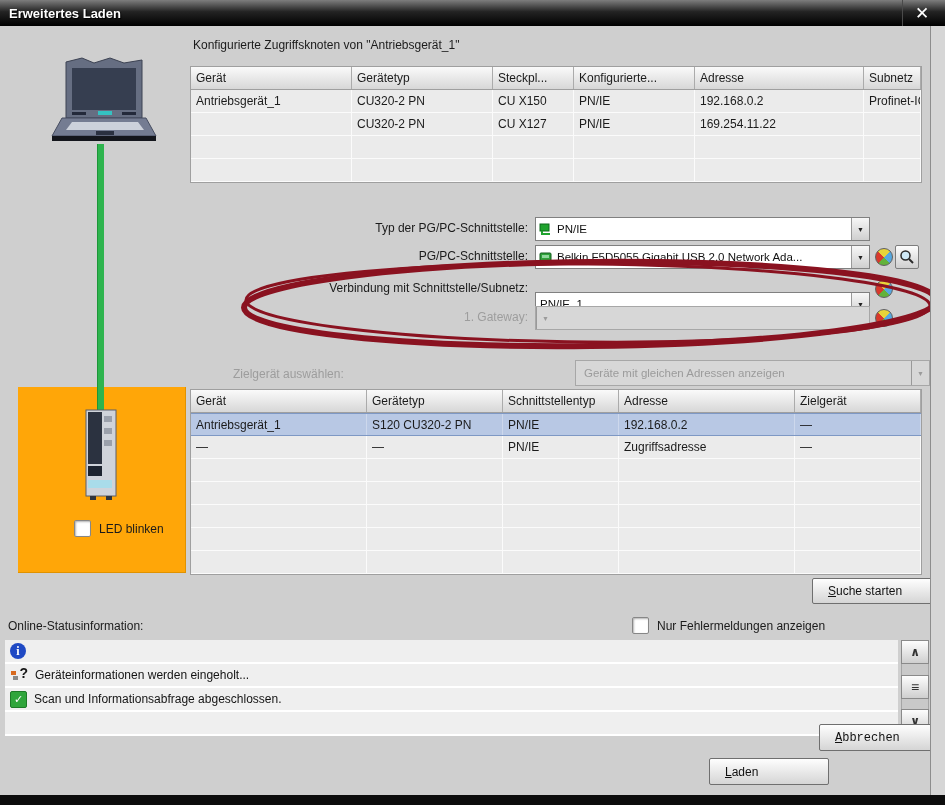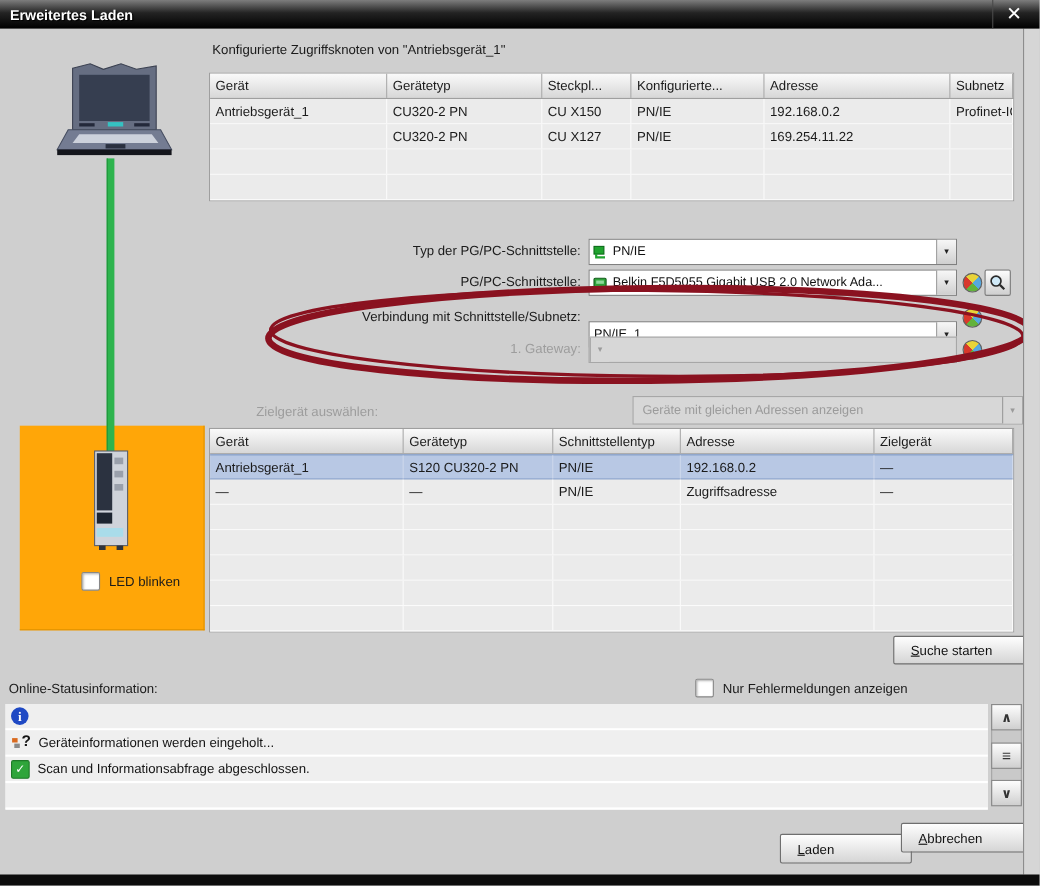--- a/index.html
+++ b/index.html
@@ -313,15 +313,15 @@
 <div class="abs sbtn" style="left:901px;top:675px;">
     <span style="font-size:14px;">≡</span>
   </div>
 <div class="abs sbtn" style="left:901px;top:709px;">
     <span>∨</span>
   </div>
 
 <div class="abs btn" style="left:709px;top:758px;width:103px;height:25px;">
   <span class="fl">Laden</span>
 </div>
-<div class="abs btn" style="left:819px;top:748px;width:103px;height:25px;">
+<div class="abs btn" style="left:819px;top:724px;width:103px;height:25px;font-family:Liberation Mono, monospace;">
   <span class="fl">Abbrechen</span>
 </div>
 
 </body></html>

